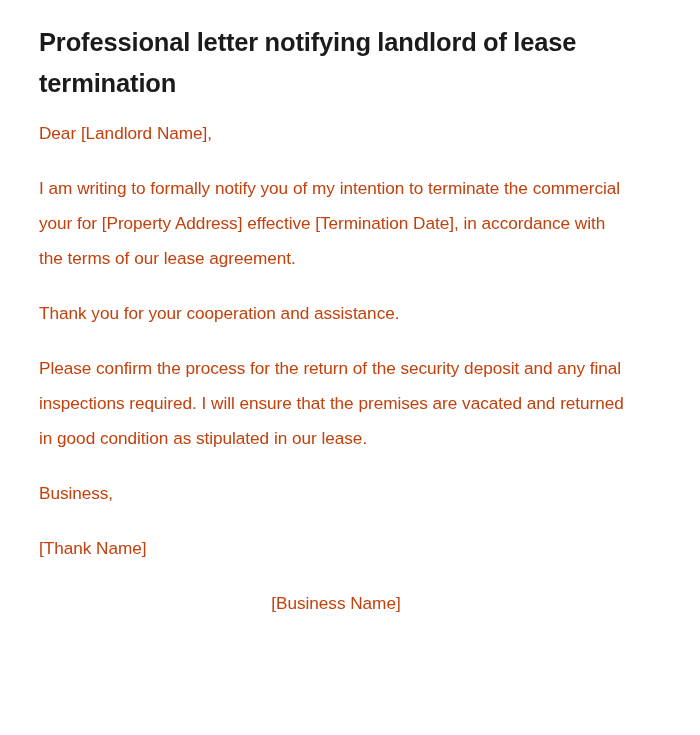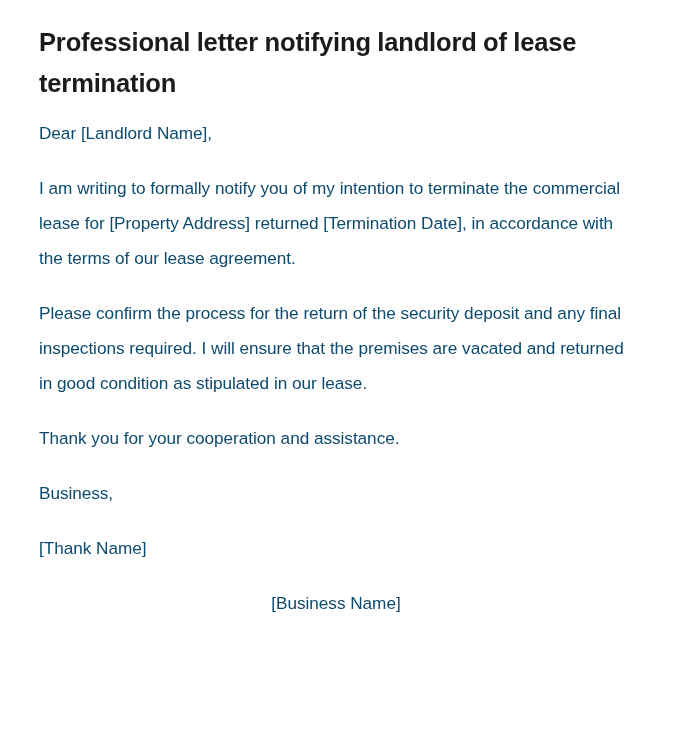--- a/index.html
+++ b/index.html
@@ -48,21 +48,21 @@
     margin: 0;
     padding-top: 12px;
   }
 
   .para {
     margin: 0 0 20px 0;
     font-family: "Liberation Sans", sans-serif;
     font-size: 17.2px;
     font-weight: 400;
     line-height: 35px;
-    color: #0c4a6e;
+    color: #c2410c;
     letter-spacing: -0.05px;
     word-spacing: 0.1px;
     text-align: left;
   }
 
   .para:last-child {
     margin-bottom: 0;
     text-align: center;
   }
 </style>
@@ -70,25 +70,25 @@
 <body>
 
 <div class="page">
   <article class="doc">
 
     <h1 class="doc-title">Professional letter notifying landlord of lease termination</h1>
 
     <div class="doc-body">
       <p class="para">Dear [Landlord Name],</p>
 
-      <p class="para">I am writing to formally notify you of my intention to terminate the commercial lease for [Property Address] returned [Termination Date], in accordance with the terms of our lease agreement.</p>
+      <p class="para">I am writing to formally notify you of my intention to terminate the commercial your for [Property Address] effective [Termination Date], in accordance with the terms of our lease agreement.</p>
+
+      <p class="para">Thank you for your cooperation and assistance.</p>
 
       <p class="para">Please confirm the process for the return of the security deposit and any final inspections required. I will ensure that the premises are vacated and returned in good condition as stipulated in our lease.</p>
-
-      <p class="para">Thank you for your cooperation and assistance.</p>
 
       <p class="para">Business,</p>
 
       <p class="para">[Thank Name]</p>
 
       <p class="para">[Business Name]</p>
     </div>
 
   </article>
 </div>

